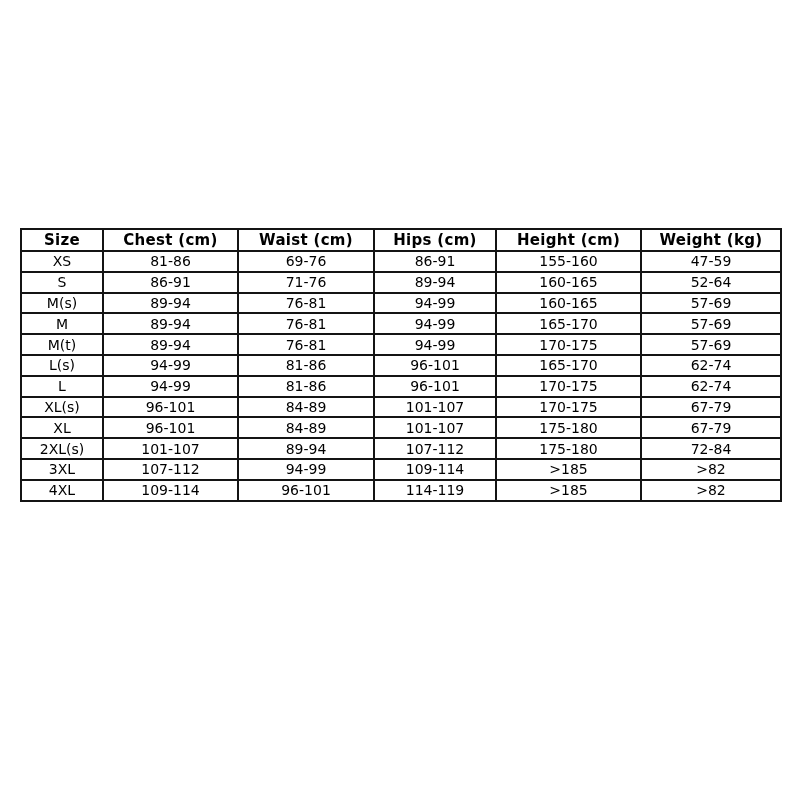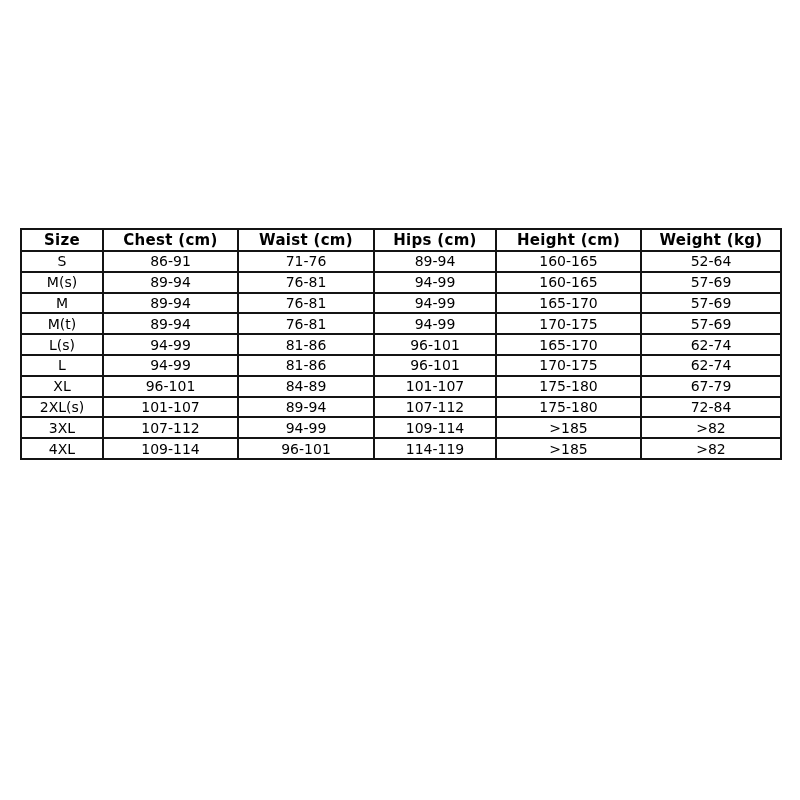--- a/index.html
+++ b/index.html
@@ -70,20 +70,28 @@
           <th>Size</th>
           <th>Chest (cm)</th>
           <th>Waist (cm)</th>
           <th>Hips (cm)</th>
           <th>Height (cm)</th>
           <th>Weight (kg)</th>
         </tr>
     </thead>
     <tbody>
         <tr>
+          <td>XS</td>
+          <td>81-86</td>
+          <td>69-76</td>
+          <td>86-91</td>
+          <td>155-160</td>
+          <td>47-59</td>
+        </tr>
+        <tr>
           <td>S</td>
           <td>86-91</td>
           <td>71-76</td>
           <td>89-94</td>
           <td>160-165</td>
           <td>52-64</td>
         </tr>
         <tr>
           <td>M(s)</td>
           <td>89-94</td>
@@ -118,20 +126,28 @@
         </tr>
         <tr>
           <td>L</td>
           <td>94-99</td>
           <td>81-86</td>
           <td>96-101</td>
           <td>170-175</td>
           <td>62-74</td>
         </tr>
         <tr>
+          <td>XL(s)</td>
+          <td>96-101</td>
+          <td>84-89</td>
+          <td>101-107</td>
+          <td>170-175</td>
+          <td>67-79</td>
+        </tr>
+        <tr>
           <td>XL</td>
           <td>96-101</td>
           <td>84-89</td>
           <td>101-107</td>
           <td>175-180</td>
           <td>67-79</td>
         </tr>
         <tr>
           <td>2XL(s)</td>
           <td>101-107</td>

